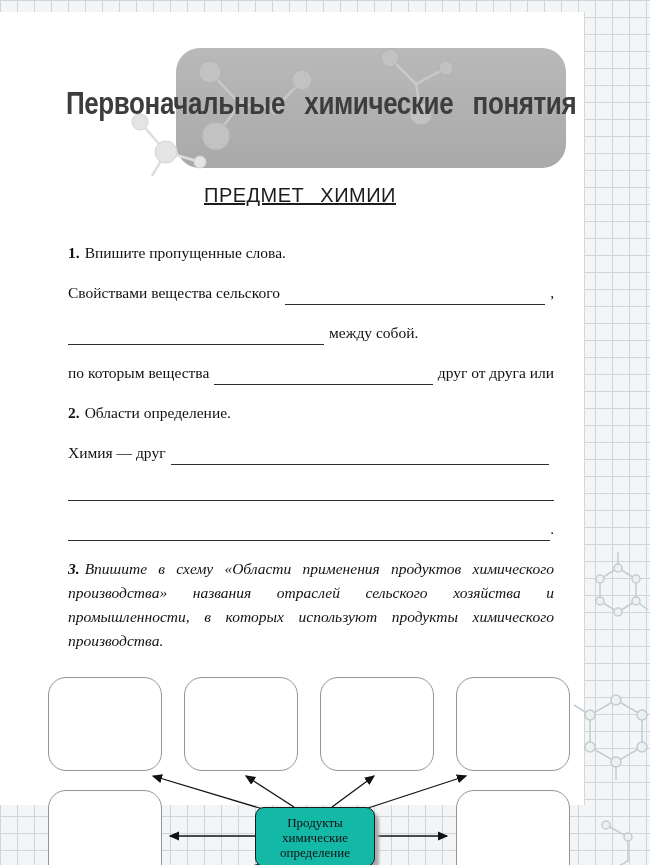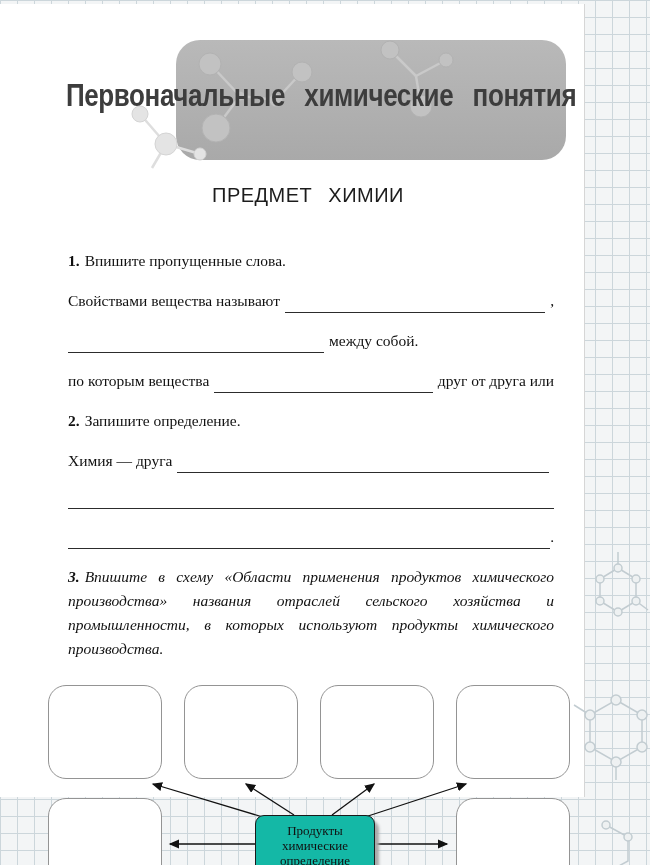--- a/index.html
+++ b/index.html
@@ -9,44 +9,44 @@
     overflow:hidden;
     background-color:#f3f5f6;
     background-image:
       linear-gradient(#ccd6db 1px, transparent 1px),
       linear-gradient(90deg, #ccd6db 1px, transparent 1px);
     background-size:17px 17px;
     font-family:"Liberation Serif", serif;
     color:#111;
   }
   .white-page{
-    position:absolute;left:0;top:4px;width:584px;height:793px;
+    position:absolute;left:0;top:12px;width:584px;height:793px;
     background:#ffffff;
     border-right:1px solid #d6d6d6;
   }
   
   .header{position:relative;height:162px;}
   .banner{
     position:absolute;left:176px;top:36px;width:390px;height:120px;
     background:linear-gradient(#b9b9b9,#a9a9a9);
     border-radius:24px;
   }
   .banner-decor{position:absolute;left:0;top:0;pointer-events:none;}
   .main-title{
     position:absolute;left:66px;top:74px;margin:0;
     font-family:"Liberation Sans", sans-serif;
     font-size:31px;font-weight:bold;color:#3d3d3d;
     letter-spacing:-0.5px;word-spacing:15px;white-space:nowrap;
     transform:scaleX(0.84);transform-origin:left center;
   }
   .section-heading{
-    width:584px;text-align:center;margin:16px;padding:2px 0 4px 0;
+    width:584px;text-align:center;margin:8px;padding:2px 0 4px 0;
     font-family:"Liberation Sans", sans-serif;
     font-size:20px;font-weight:400;color:#1c1c1c;
-    letter-spacing:0.5px;word-spacing:10px;
+    letter-spacing:0.5px;word-spacing:10px;text-decoration:underline;
   }
   
   .content{padding:6px 14px 0 52px;width:518px;font-size:15.5px;line-height:24px;}
   .content p{margin:16px;}
   .tline{display:flex;align-items:flex-end;}
   .tline .txt{white-space:nowrap;}
   .blank{
     flex:1 1 auto;height:19px;margin:0 5px;
     border-bottom:1px solid #2c2c2c;
   }
@@ -122,40 +122,40 @@
       <h1 class="main-title">Первоначальные химические понятия</h1>
     </div>
 
     <h2 class="section-heading">ПРЕДМЕТ ХИМИИ</h2>
 
     <div class="content">
 
       <p><span class="tnum">1.</span><span>Впишите пропущенные слова.</span></p>
 
       <p class="tline">
-        <span class="txt">Свойствами вещества называют</span>
+        <span class="txt">Свойствами вещества сельского</span>
         <span class="blank"></span>
         <span class="txt">,</span>
       </p>
 
       <p class="tline">
         <span class="blank fixed"></span>
         <span class="txt">между собой.</span>
       </p>
 
       <p class="tline">
         <span class="txt">по которым вещества</span>
         <span class="blank"></span>
         <span class="txt">друг от друга или</span>
       </p>
 
-      <p class="task2-head"><span class="tnum">2.</span><span>Запишите определение.</span></p>
-
-      <p class="tline">
-        <span class="txt">Химия — друга</span>
+      <p class="task2-head"><span class="tnum">2.</span><span>Области определение.</span></p>
+
+      <p class="tline">
+        <span class="txt">Химия — друг</span>
         <span class="blank"></span>
       </p>
 
       <p class="tline">
         <span class="blank full"></span>
       </p>
 
       <p class="tline">
         <span class="blank full"></span>
         <span class="txt">.</span>

